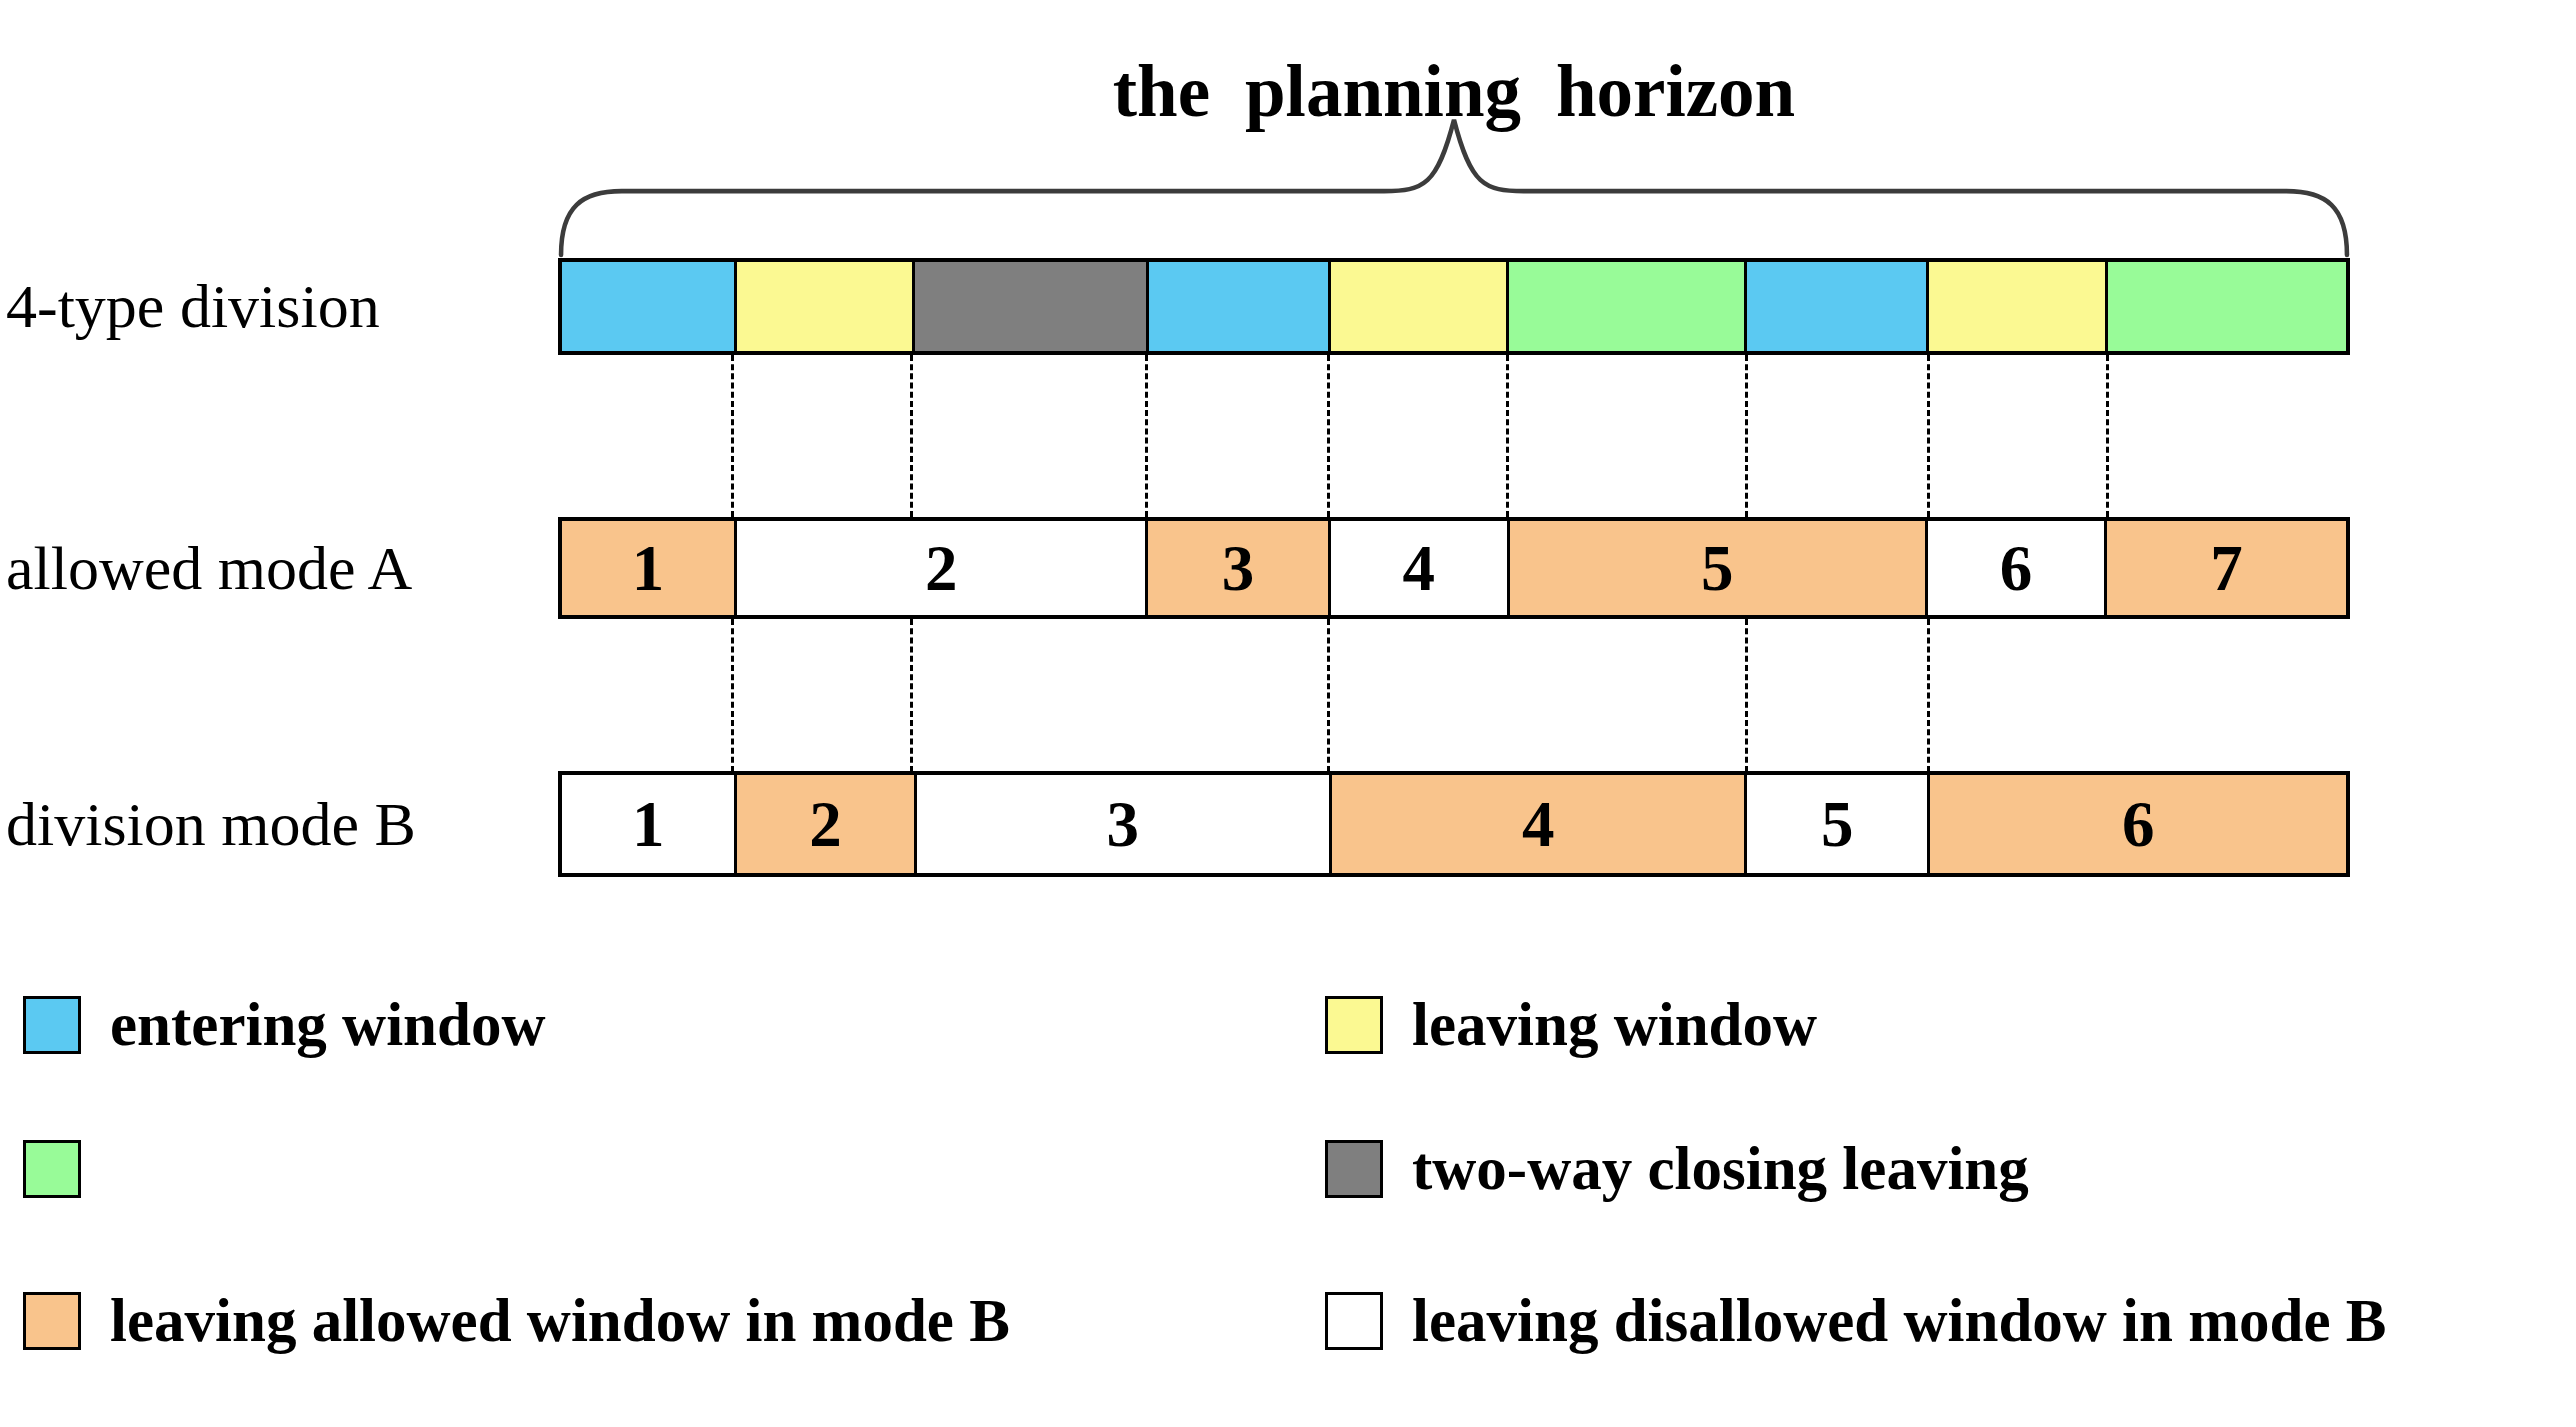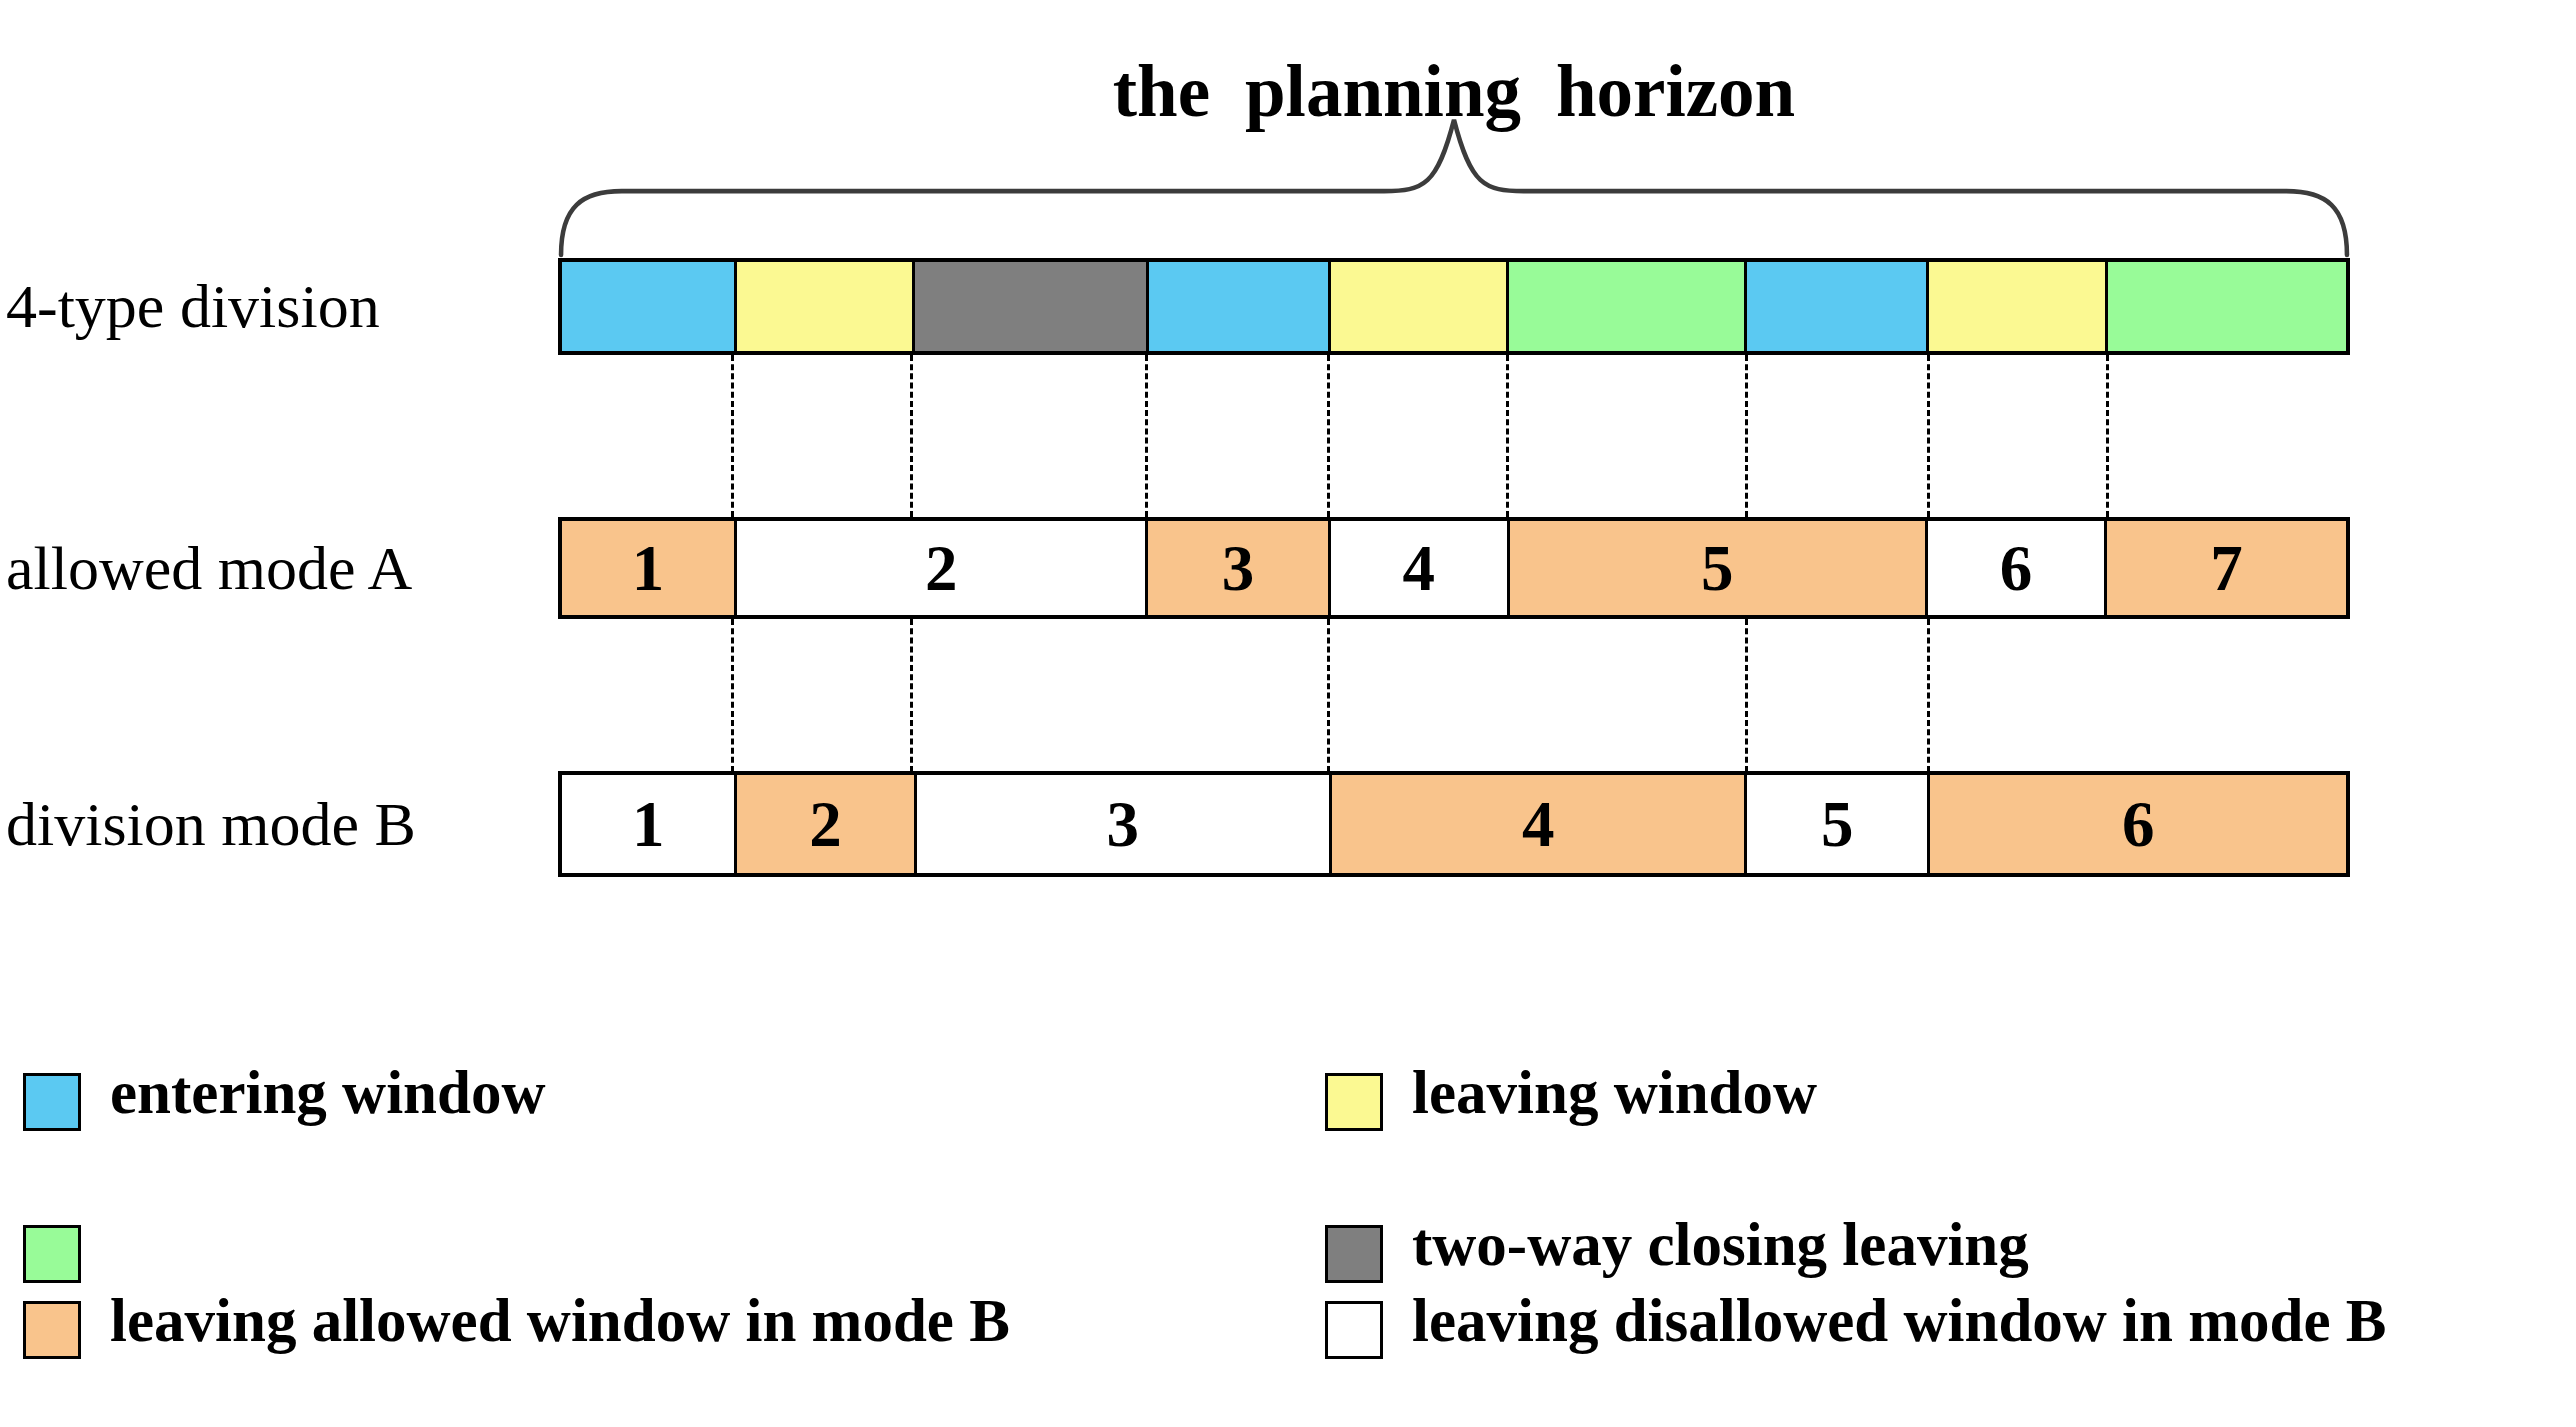--- a/index.html
+++ b/index.html
@@ -30,21 +30,21 @@
   .label-a{ top:517px; height:102px; }
   .label-b{ top:771px; height:106px; }
   .gap{ position:absolute; left:558px; width:1792px; }
   .gap-1{ top:355px; height:162px; }
   .gap-2{ top:619px; height:153px; }
   .dash{ position:absolute; top:0; bottom:0; width:0; border-left:3px dashed #000; margin-left:-1.5px; }
   .legend{
     position:absolute; left:23px; top:987px; right:15px;
     display:grid; grid-template-columns:1302px 1fr; grid-template-rows:144px 152px auto;
   }
-  .legend-item{ display:flex; align-items:flex-end;font-family:Liberation Serif, serif; }
+  .legend-item{ display:flex; align-items:flex-start;font-family:Liberation Serif, serif; }
   .swatch{
     width:58px; height:58px; border:3.8px solid #000; box-sizing:border-box;
     flex:none; margin-right:29px; margin-top:9px;
   }
   .legend-text{ font-weight:bold; font-size:61px; line-height:76px; white-space:nowrap; }
 </style>
 </head>
 <body>
 
 <div class="canvas">

